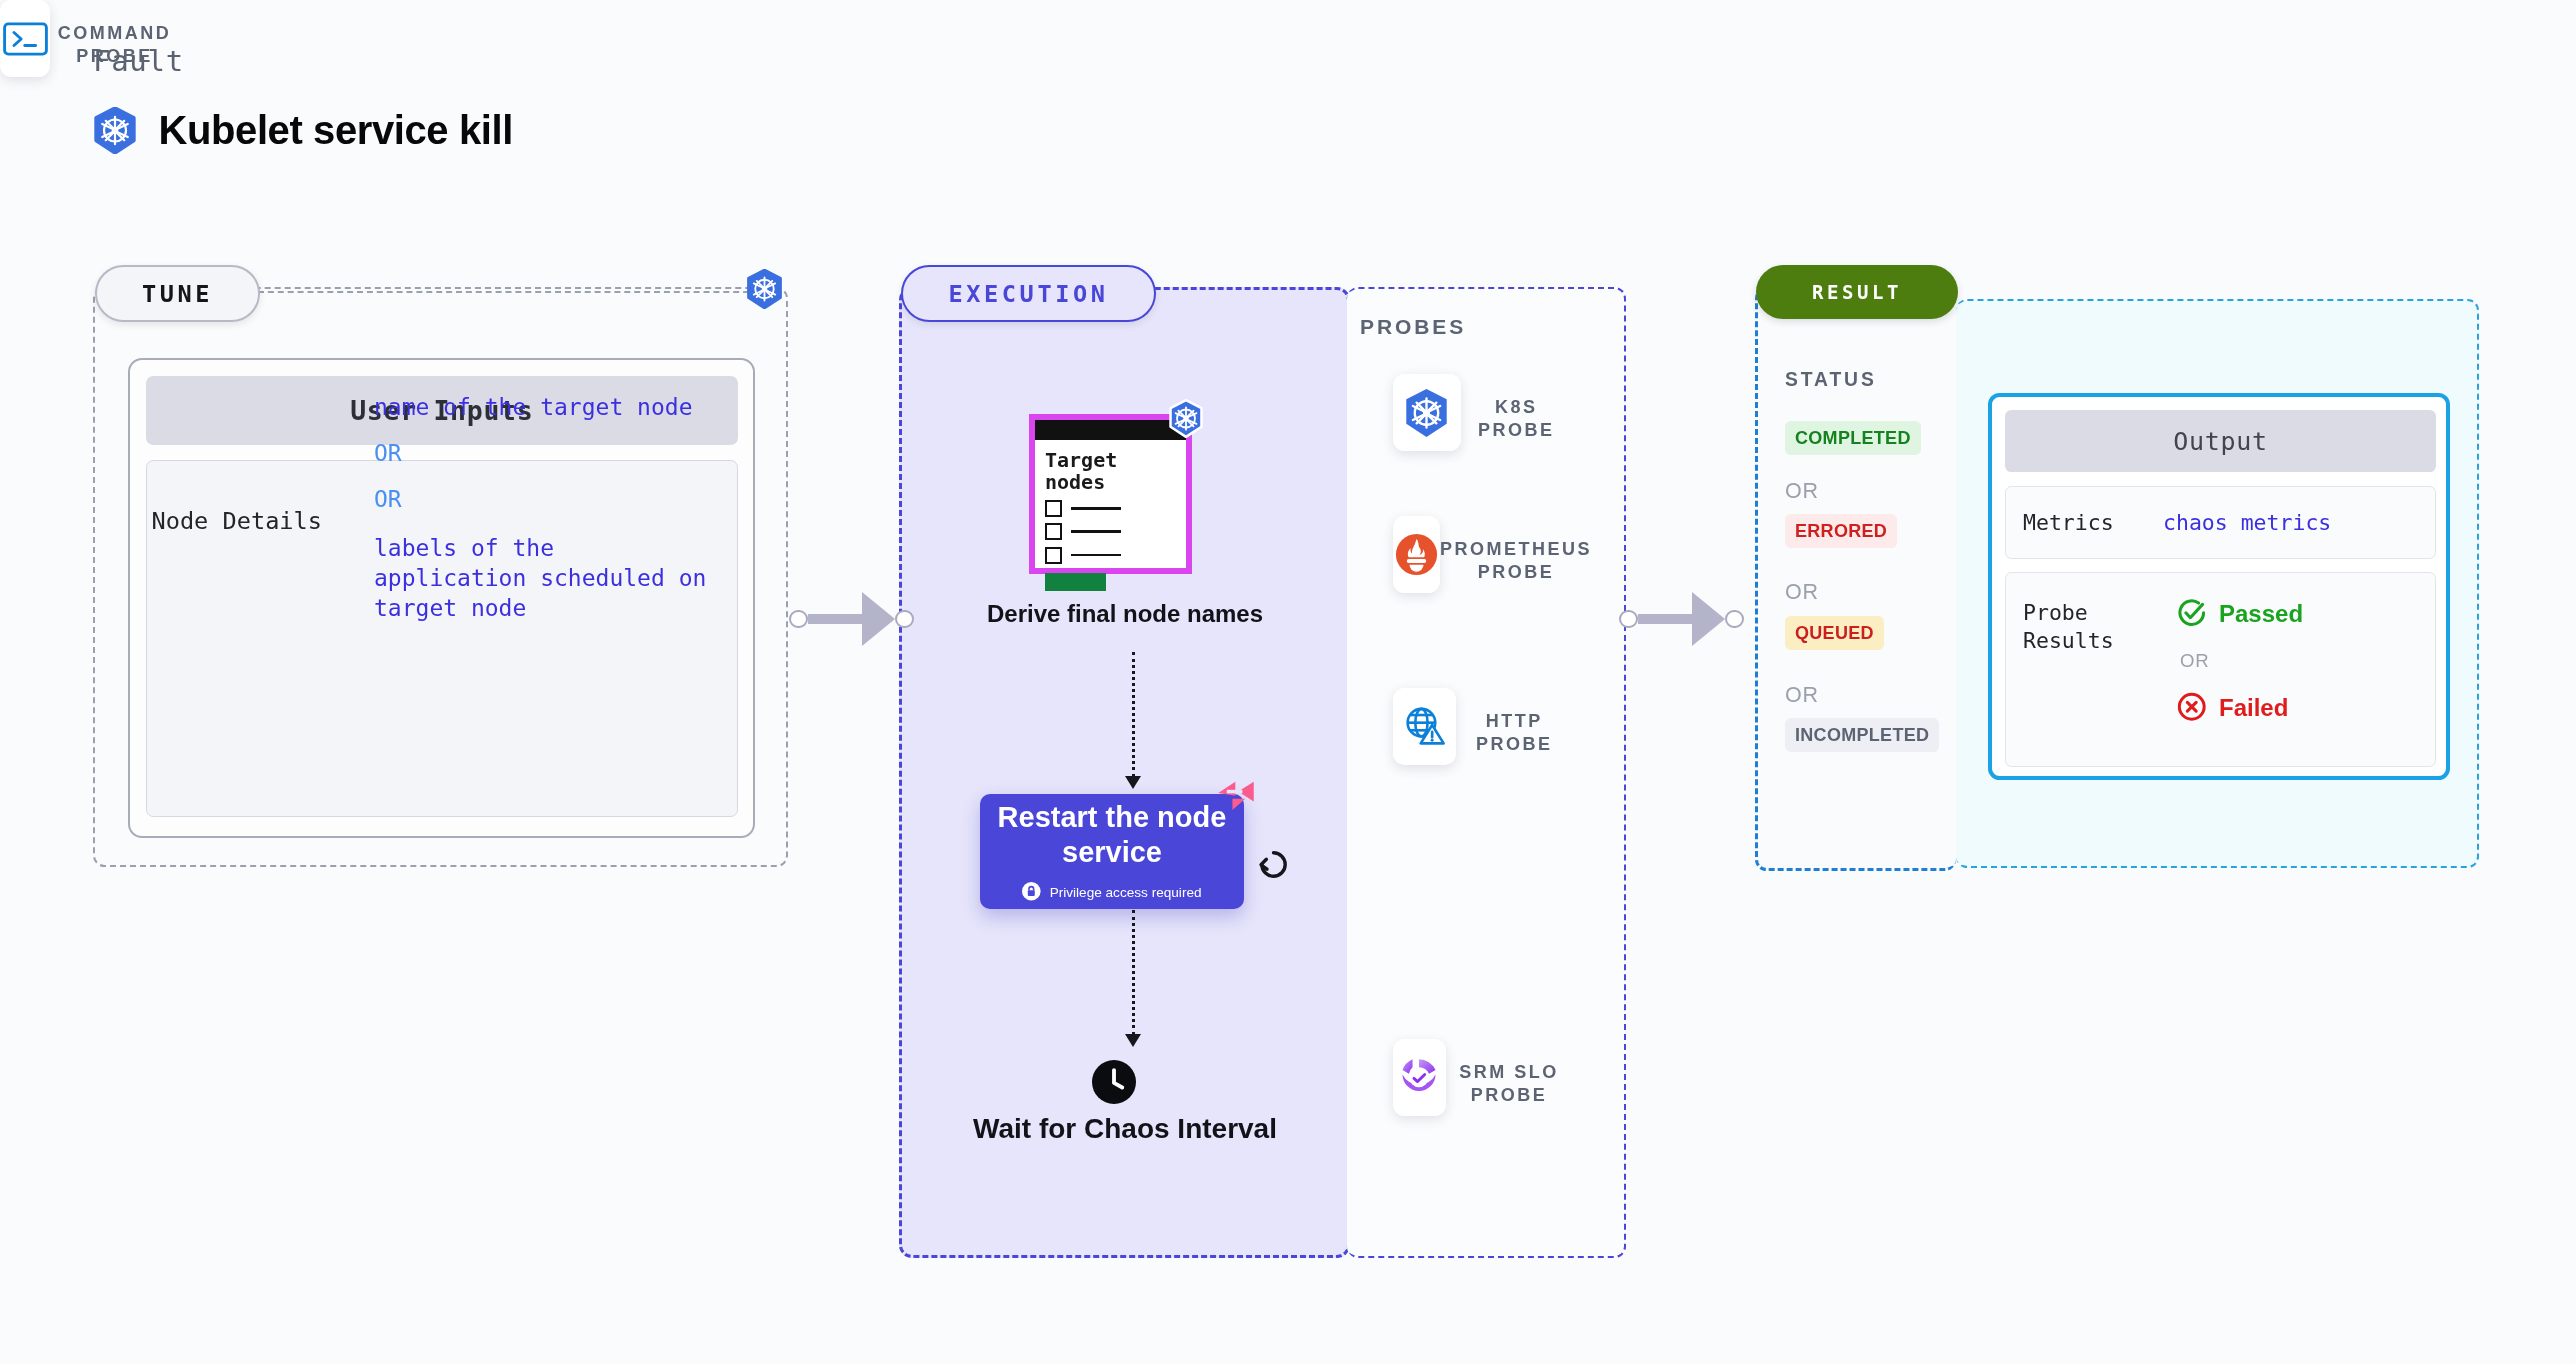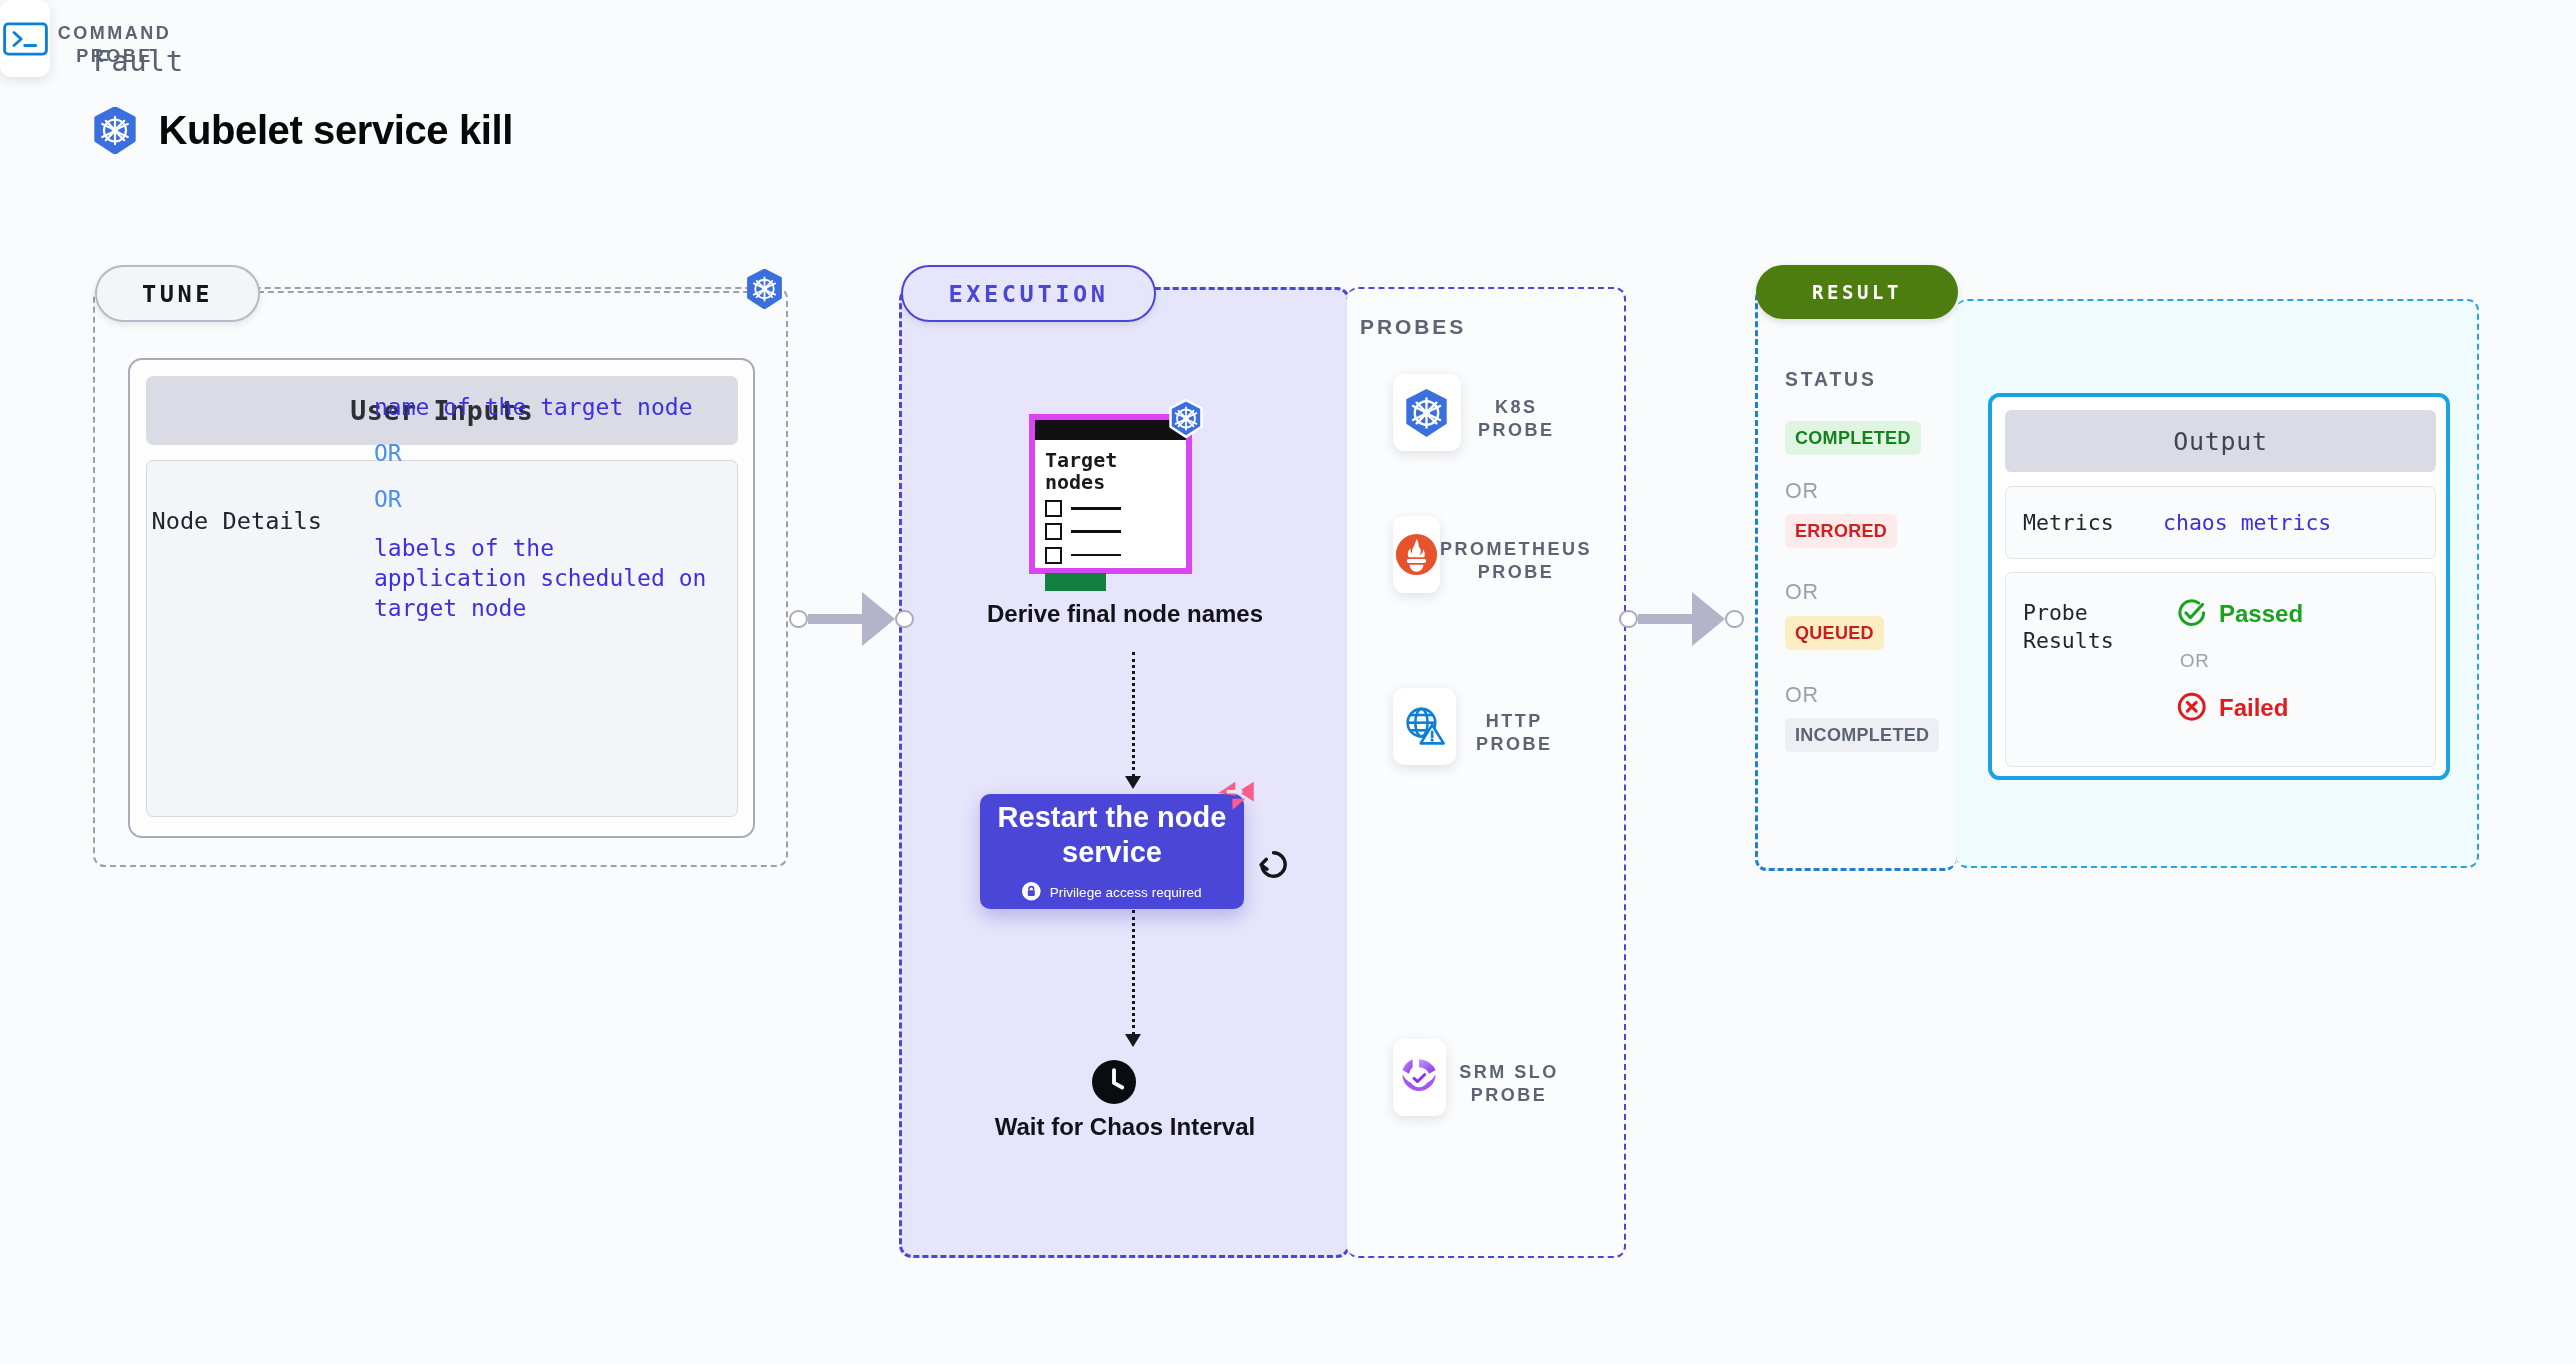--- a/index.html
+++ b/index.html
@@ -170,21 +170,21 @@
     padding:0 13px;
   }
   #privilege-row{display:flex;align-items:center;gap:8.6px;margin-top:12px;}
   #privilege-text{color:#ffffff;font-size:13.6px;}
   #litmus-mark{position:absolute;left:1214px;top:777px;z-index:9;}
   #refresh-icon{position:absolute;left:1254px;top:845px;z-index:7;}
 
   #clock-icon{position:absolute;left:1092px;top:1060px;}
   #wait-label{
     position:absolute;left:953px;top:1112px;width:344px;text-align:center;
-    font-size:24px;font-weight:700;color:#111318;line-height:1.24;
+    font-size:28px;font-weight:700;color:#111318;line-height:1.24;
   }
 
   
   #probes-title{
     position:absolute;left:1360px;top:315px;
     font-size:21px;font-weight:600;color:#5c6373;letter-spacing:2.9px;
   }
   .probe{position:absolute;width:179px;display:flex;flex-direction:row;align-items:center;}
   .probe-tile{
     width:77px;height:77px;background:#ffffff;border-radius:11.5px;

